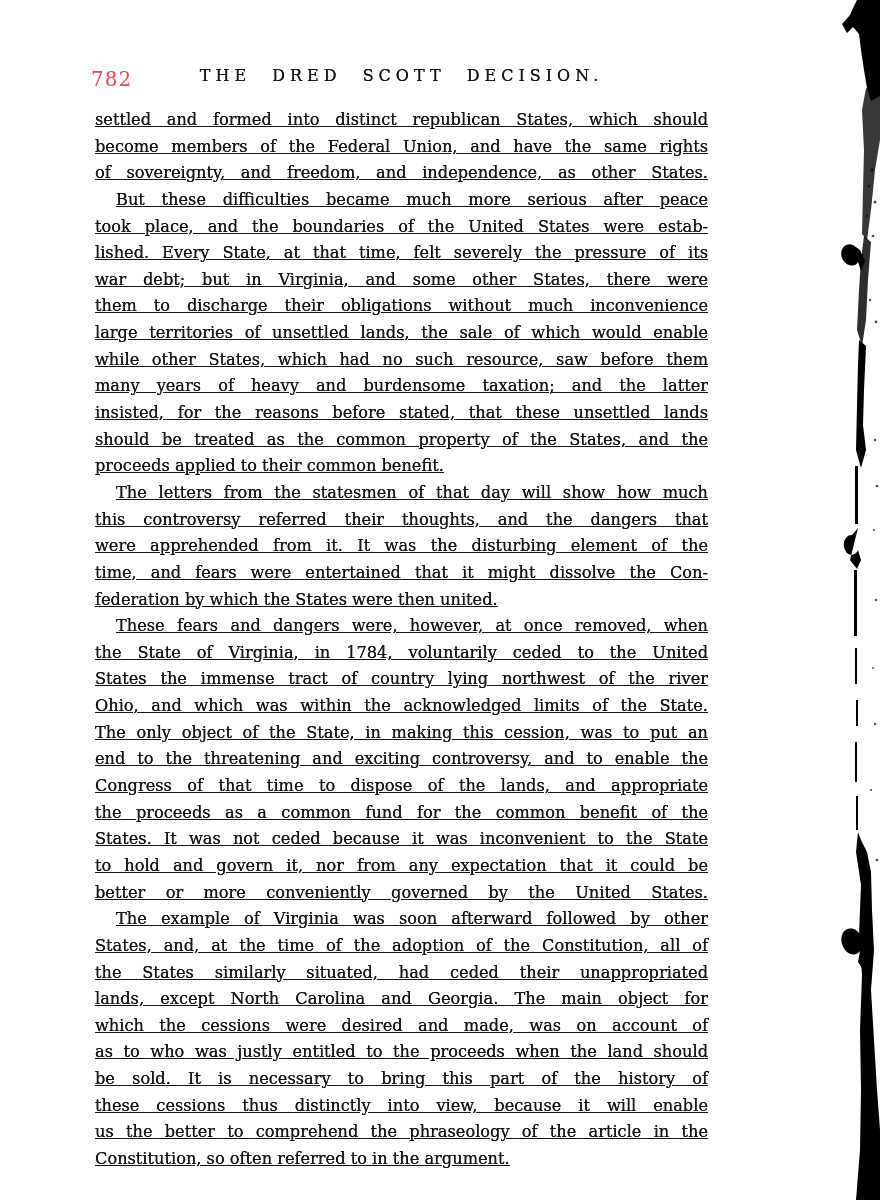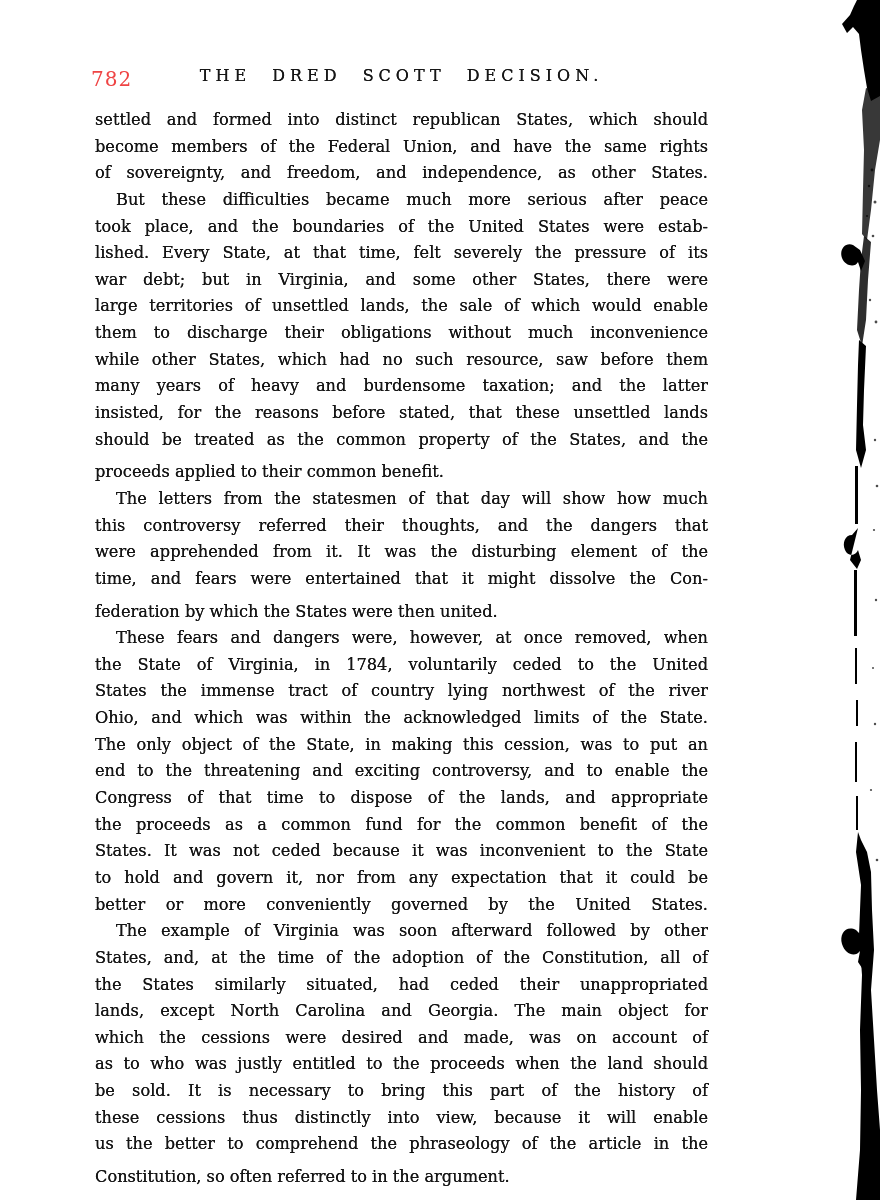--- a/index.html
+++ b/index.html
@@ -42,23 +42,24 @@
     color:#151515;
     text-shadow:0 0 0.45px #151515;
   }
   .line {
     height:26.65px;
     line-height:26.65px;
     white-space:normal;
     text-align:justify;
     text-align-last:justify;
     overflow:visible;
+    text-decoration:underline;
   }
   .line.first { text-indent:21px; }
-  .line.pend { text-align-last:left;margin-top:6px; }
+  .line.pend { text-align-last:left; }
   .artifact-svg {
     position:absolute; top:0; left:0;
     width:880px; height:1200px;
     pointer-events:none;
   }
 </style>
 </head>
 <body>
 
 <div class="page">
@@ -71,22 +72,22 @@
   <div class="body-text">
 
     <div class="line">settled and formed into distinct republican States, which should</div>
     <div class="line">become members of the Federal Union, and have the same rights</div>
     <div class="line">of sovereignty, and freedom, and independence, as other States.</div>
 
     <div class="line first">But these difficulties became much more serious after peace</div>
     <div class="line">took place, and the boundaries of the United States were estab-</div>
     <div class="line">lished.  Every State, at that time, felt severely the pressure of its</div>
     <div class="line">war debt; but in Virginia, and some other States, there were</div>
+    <div class="line">them to discharge their obligations without much inconvenience</div>
     <div class="line">large territories of unsettled lands, the sale of which would enable</div>
-    <div class="line">them to discharge their obligations without much inconvenience</div>
     <div class="line">while other States, which had no such resource, saw before them</div>
     <div class="line">many years of heavy and burdensome taxation; and the latter</div>
     <div class="line">insisted, for the reasons before stated, that these unsettled lands</div>
     <div class="line">should be treated as the common property of the States, and the</div>
     <div class="line pend">proceeds applied to their common benefit.</div>
 
     <div class="line first">The letters from the statesmen of that day will show how much</div>
     <div class="line">this controversy referred their thoughts, and the dangers that</div>
     <div class="line">were apprehended from it.  It was the disturbing element of the</div>
     <div class="line">time, and fears were entertained that it might dissolve the Con-</div>

